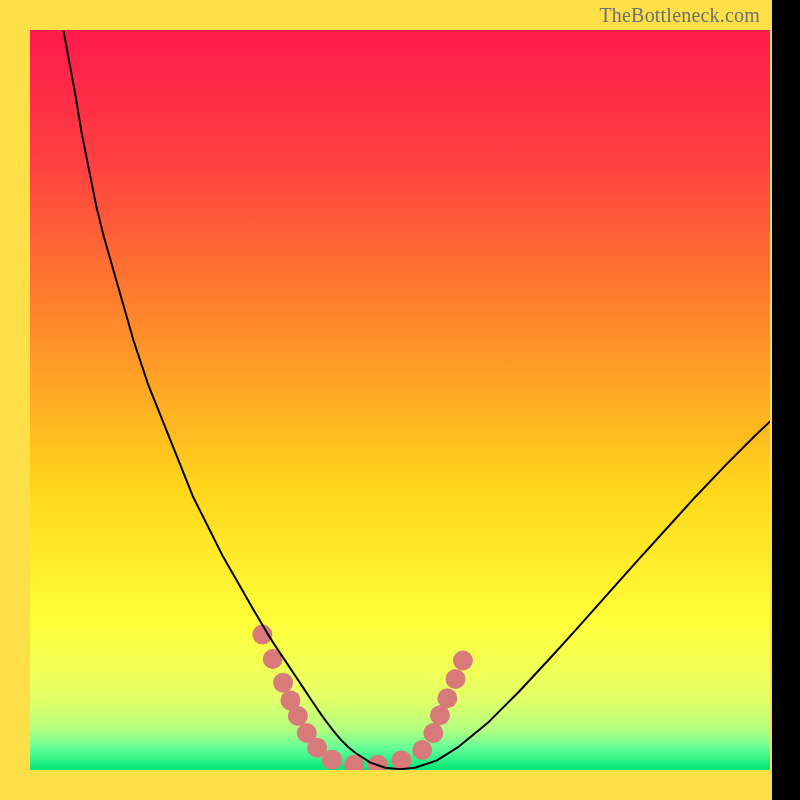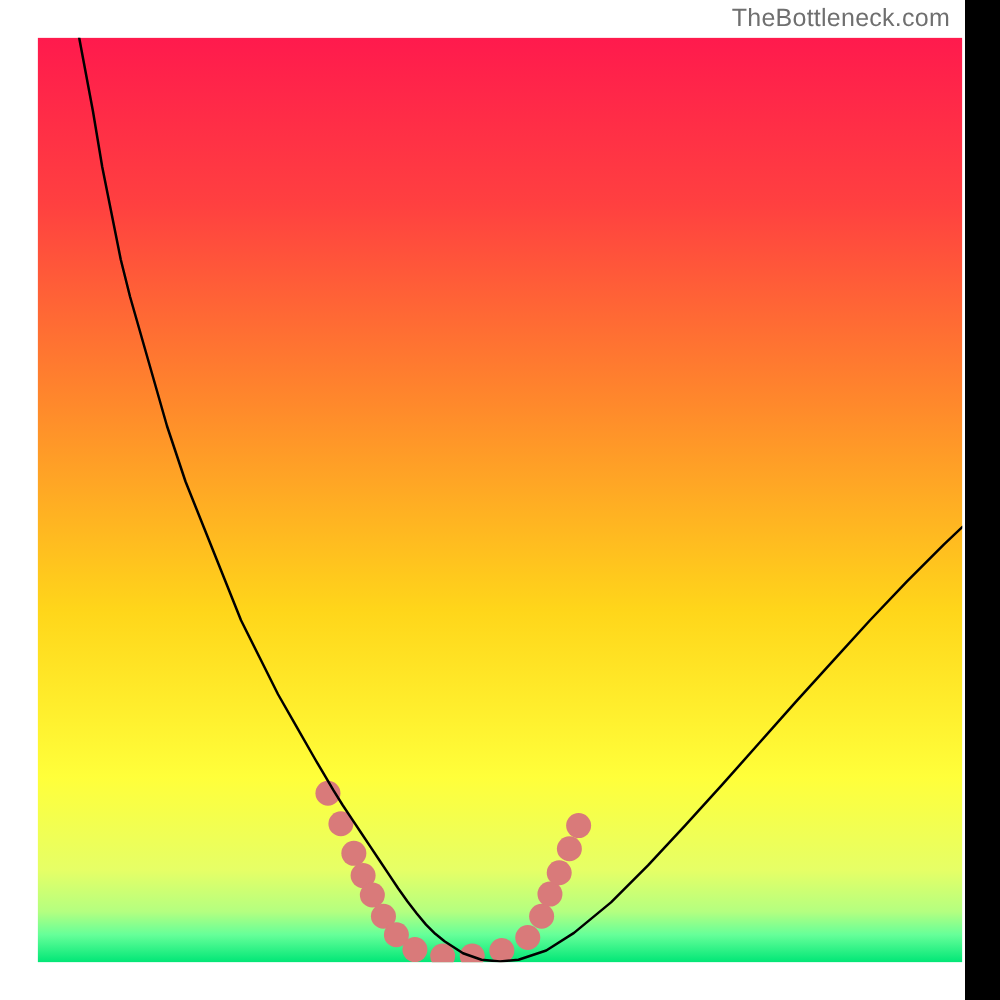--- a/index.html
+++ b/index.html
@@ -10,21 +10,22 @@
     background: #000;
     overflow: hidden;
     font-family: Arial, Helvetica, sans-serif;
   }
   .frame {
     position: absolute;
     left: 0;
     top: 0;
     width: 772px;
     height: 800px;
-    background: #ffffff;
+    background: #fde047;
+    font-family: Liberation Serif, serif;
   }
   .watermark {
     position: absolute;
     top: 4px;
     right: 12px;
     color: #6f6f6f;
     font-size: 20px;
     font-weight: 400;
     letter-spacing: 0.2px;
     z-index: 10;

